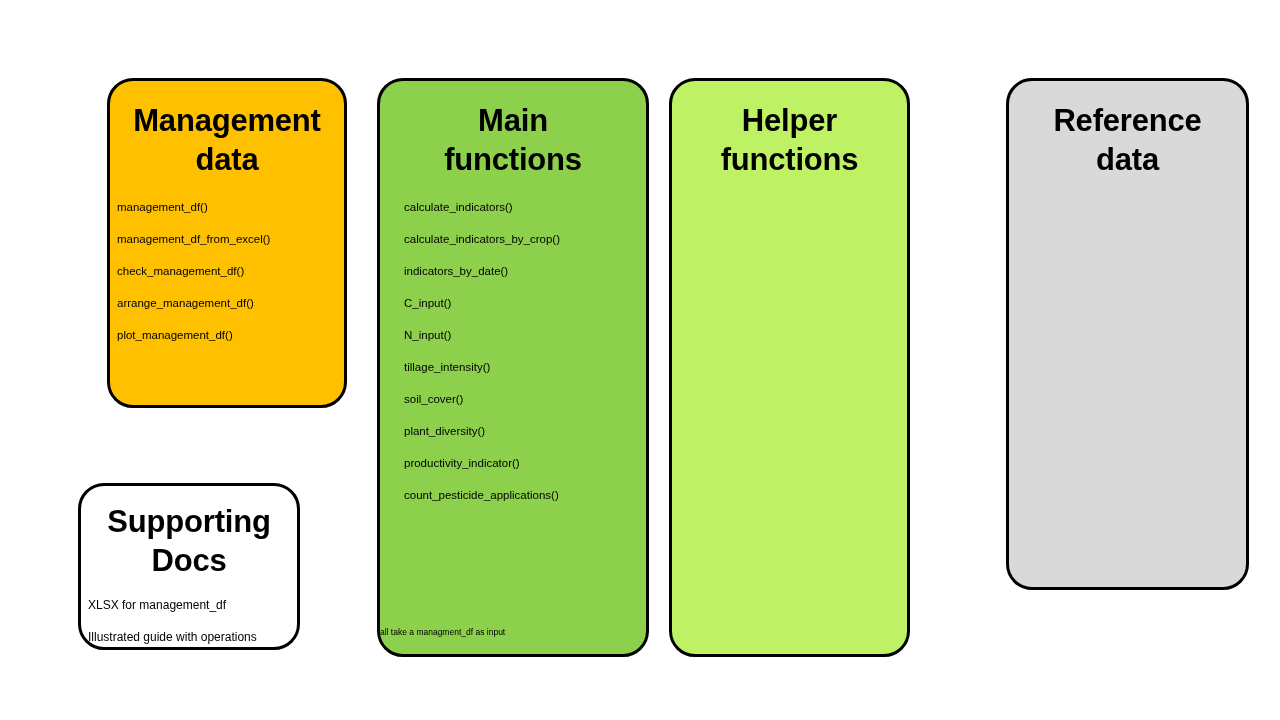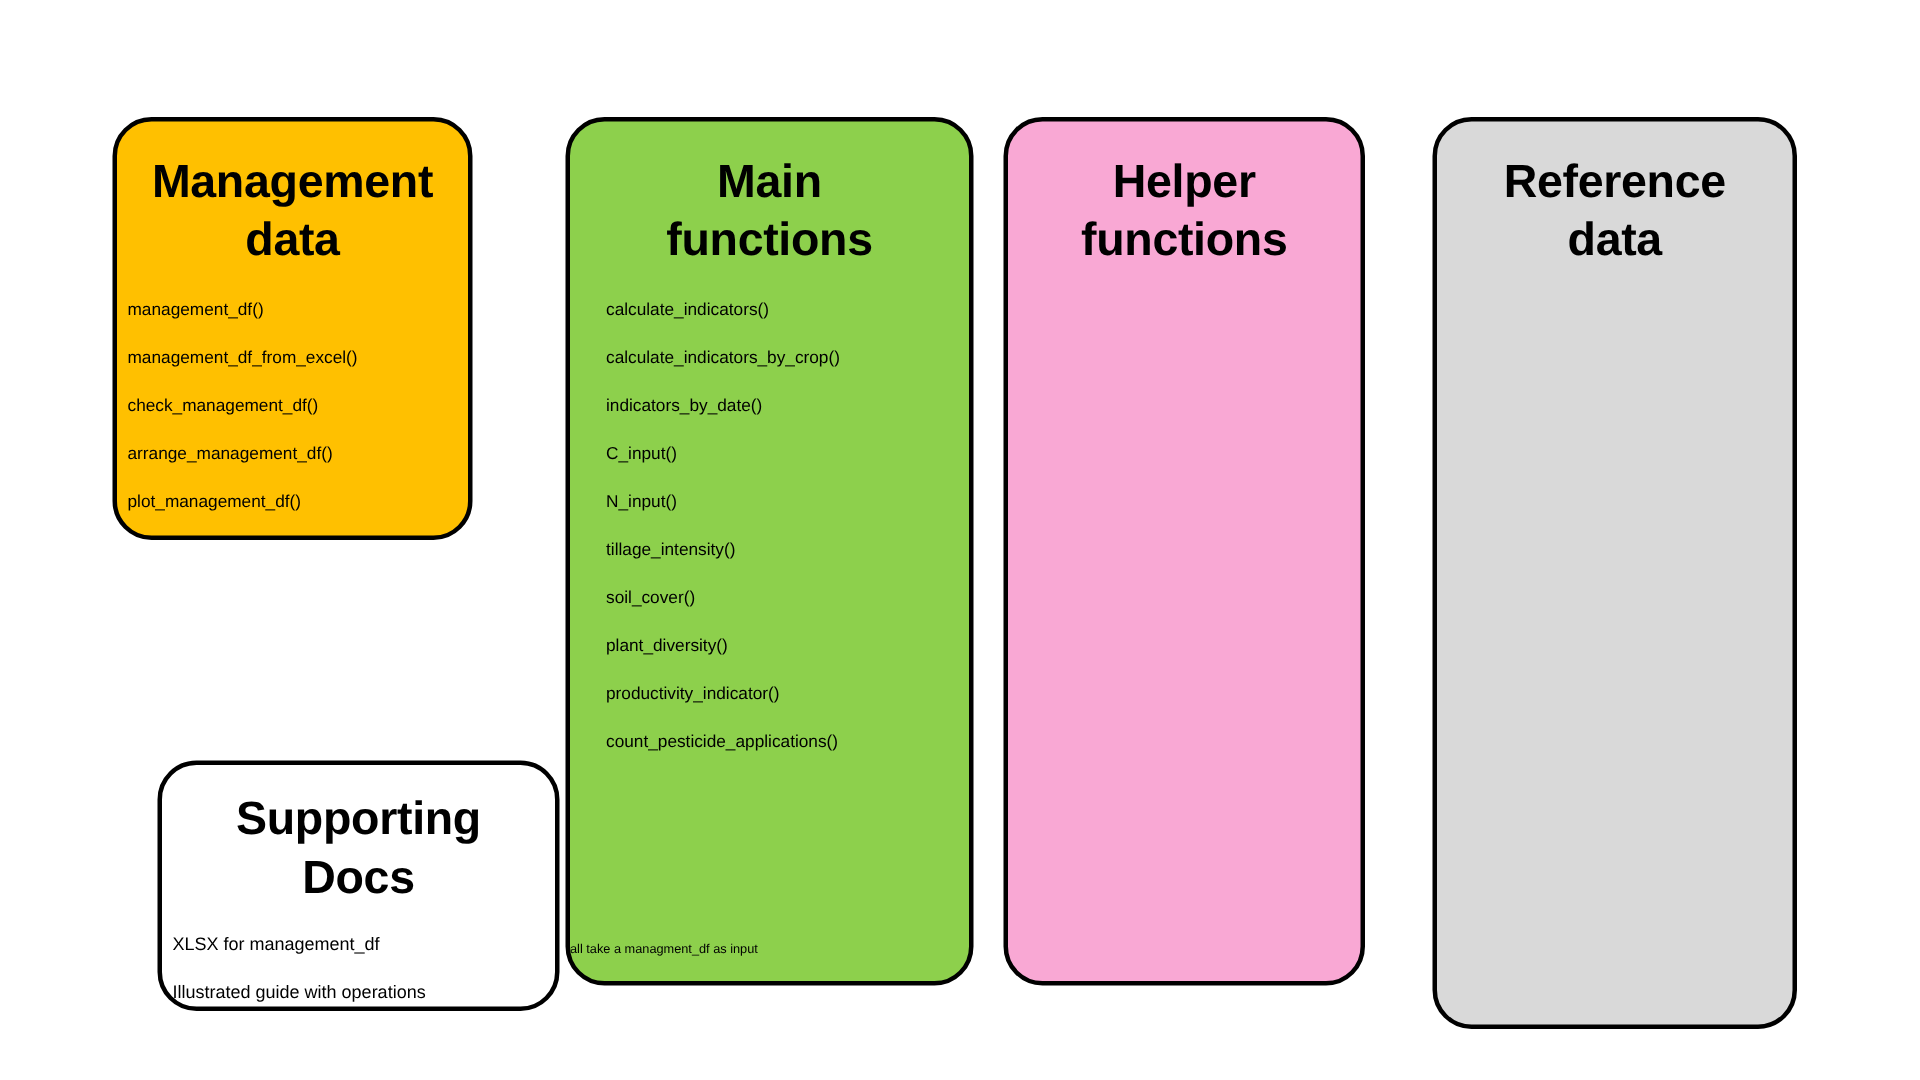--- a/index.html
+++ b/index.html
@@ -51,38 +51,37 @@
     position: absolute;
     left: 0;
     right: 0;
     text-align: left;
     font-size: 8.5px;
     color: #000000;
   }
 
   
   #panel-management {
-    left: 75px;
+    left: 107px;
     top: 78px;
     width: 240px;
-    height: 282px;
+    height: 330px;
     background: #FFC000;
   }
   #panel-management .panel-title { margin-top: 20px; }
   #panel-management .panel-list { margin-top: 21px; padding-left: 7px; }
   #panel-management .panel-list li { margin-bottom: 18px; }
 
   
   #panel-supporting {
-    left: 105px;
+    left: 78px;
     top: 483px;
-    width: 268px;
+    width: 222px;
     height: 167px;
     background: #ffffff;
-    margin-top: 24px;
   }
   #panel-supporting .panel-title { margin-top: 16px; }
   #panel-supporting .panel-list { margin-top: 18px; padding-left: 7px; }
   #panel-supporting .panel-list li { margin-bottom: 18px; font-size: 12px; }
 
   
   #panel-main {
     left: 377px;
     top: 78px;
     width: 272px;
@@ -100,24 +99,24 @@
     width: 241px;
     height: 579px;
     background: #00AEEF;
   }
   #panel-helper .panel-title { margin-top: 20px; }
   #panel-helper .panel-list { margin-top: 21px; padding-left: 25px; }
   #panel-helper .panel-list li { margin-bottom: 18px; }
 
   
   #panel-reference {
-    left: 955px;
+    left: 1006px;
     top: 78px;
     width: 243px;
-    height: 608px;
+    height: 512px;
     background: #D9D9D9;
   }
   #panel-reference .panel-title { margin-top: 20px; }
   #panel-reference .panel-list { margin-top: 21px; padding-left: 17px; }
   #panel-reference .panel-list li { margin-bottom: 18px; }
 </style>
 </head>
 <body>
 
 <div id="diagram">
@@ -154,21 +153,21 @@
       <li>N_input()</li>
       <li>tillage_intensity()</li>
       <li>soil_cover()</li>
       <li>plant_diversity()</li>
       <li>productivity_indicator()</li>
       <li>count_pesticide_applications()</li>
     </ul>
     <div class="footnote" style="bottom:17px;">all take a managment_df as input</div>
   </div>
 
-  <div class="panel" id="panel-helper" style="background: #f9a8d4;">
+  <div class="panel" id="panel-helper" style="background: #bef264;">
     <div class="panel-title">Helper
 functions</div>
   </div>
 
   <div class="panel" id="panel-reference" style="background: rgb(217, 217, 217);">
     <div class="panel-title">Reference
 data</div>
   </div>
 
 </div>

